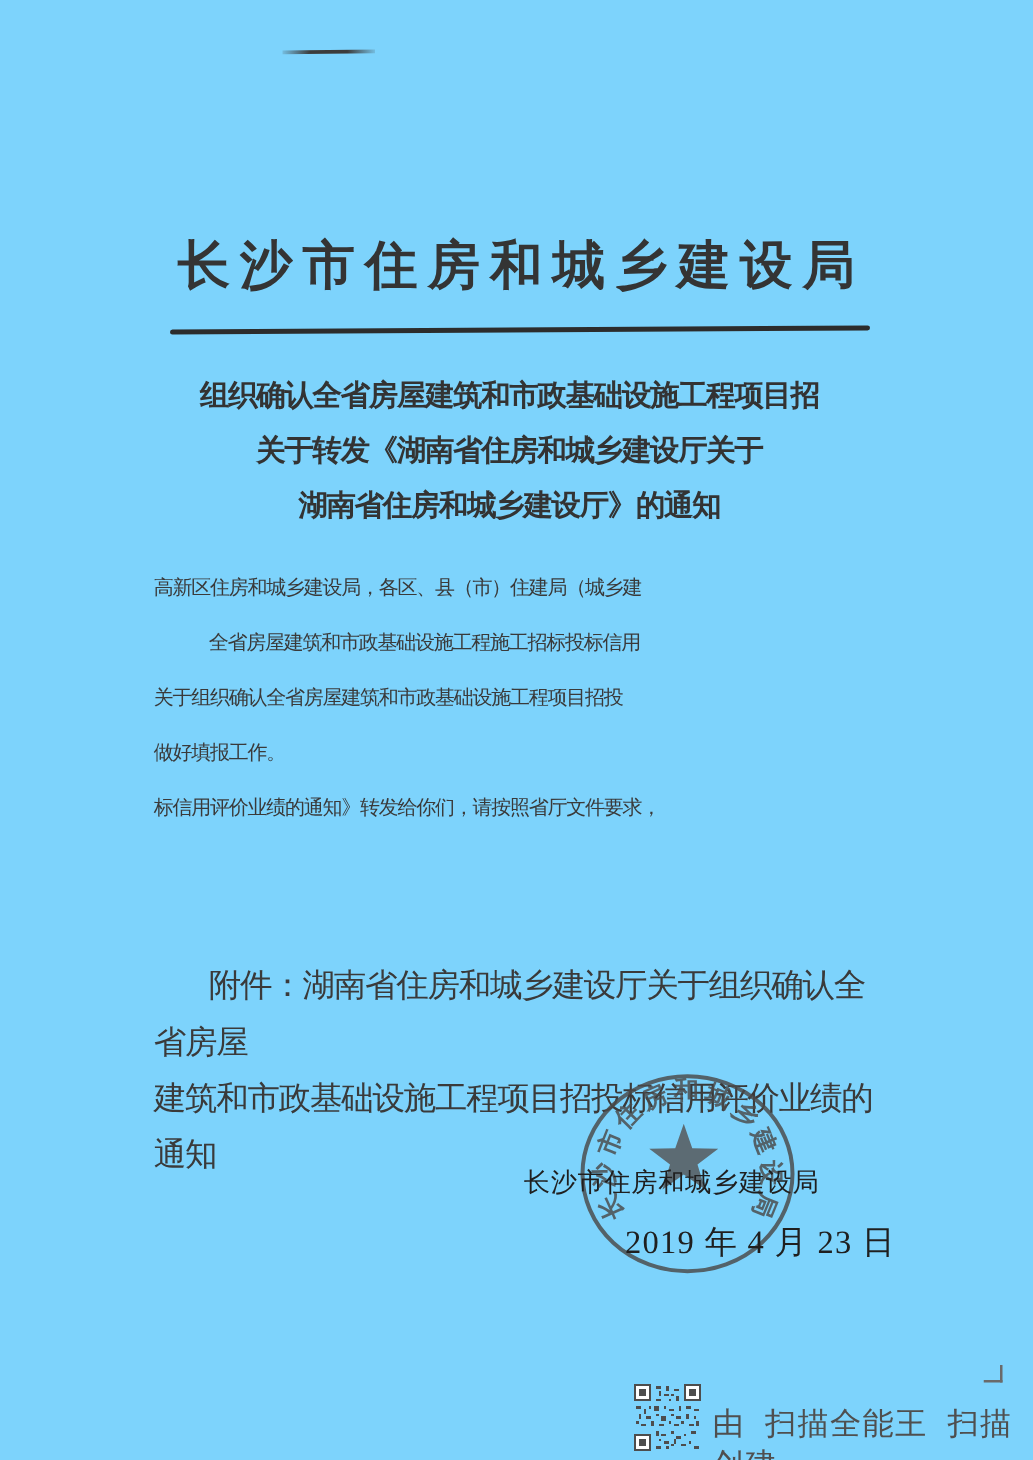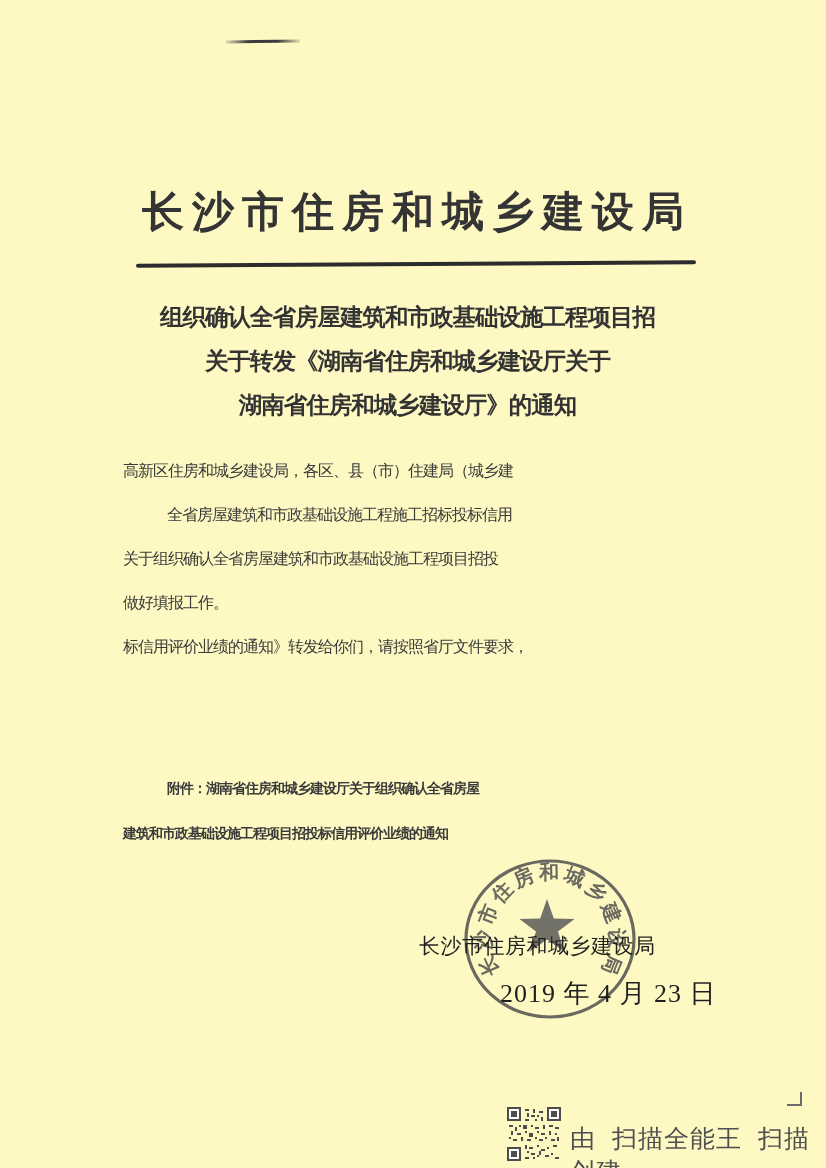--- a/index.html
+++ b/index.html
@@ -1,21 +1,21 @@
 <!DOCTYPE html>
 <html><head>
 <meta charset="utf-8">
 <style>
   html, body { margin: 0; padding: 0; background: #e8e8e8; }
   .page {
     position: relative;
     width: 826px;
     height: 1168px;
     margin: 0 auto;
-    background: #fef9c3;
+    background: #7dd3fc;
     overflow: hidden;
     font-family: "Liberation Serif", "DejaVu Serif", serif;
     color: #383838;
   }
   .scan-line {
     position: absolute;
     left: 226px; top: 40px;
     width: 74px; height: 2.5px;
     background: linear-gradient(90deg, rgba(60,60,60,.15), #3c3c3c 30%, #3c3c3c 70%, rgba(60,60,60,.15));
     transform: rotate(-0.6deg);
@@ -56,25 +56,24 @@
     width: 592px;
     font-size: 16px;
     line-height: 44px;
     letter-spacing: -1px;
     color: #3a3a3a;
   }
   .attachment {
     position: absolute;
     left: 123px; top: 766px;
     width: 592px;
-    font-size: 14px;
+    font-size: 26px;
     line-height: 45px;
     letter-spacing: -1px;
     color: #3a3a3a;
-    font-weight: bold;
   }
   .indent { text-indent: 44px; }
   .seal {
     position: absolute;
     left: 460px; top: 854px;
     opacity: 0.82;
   }
   .signature {
     position: absolute;
     left: 419px; top: 932px;

